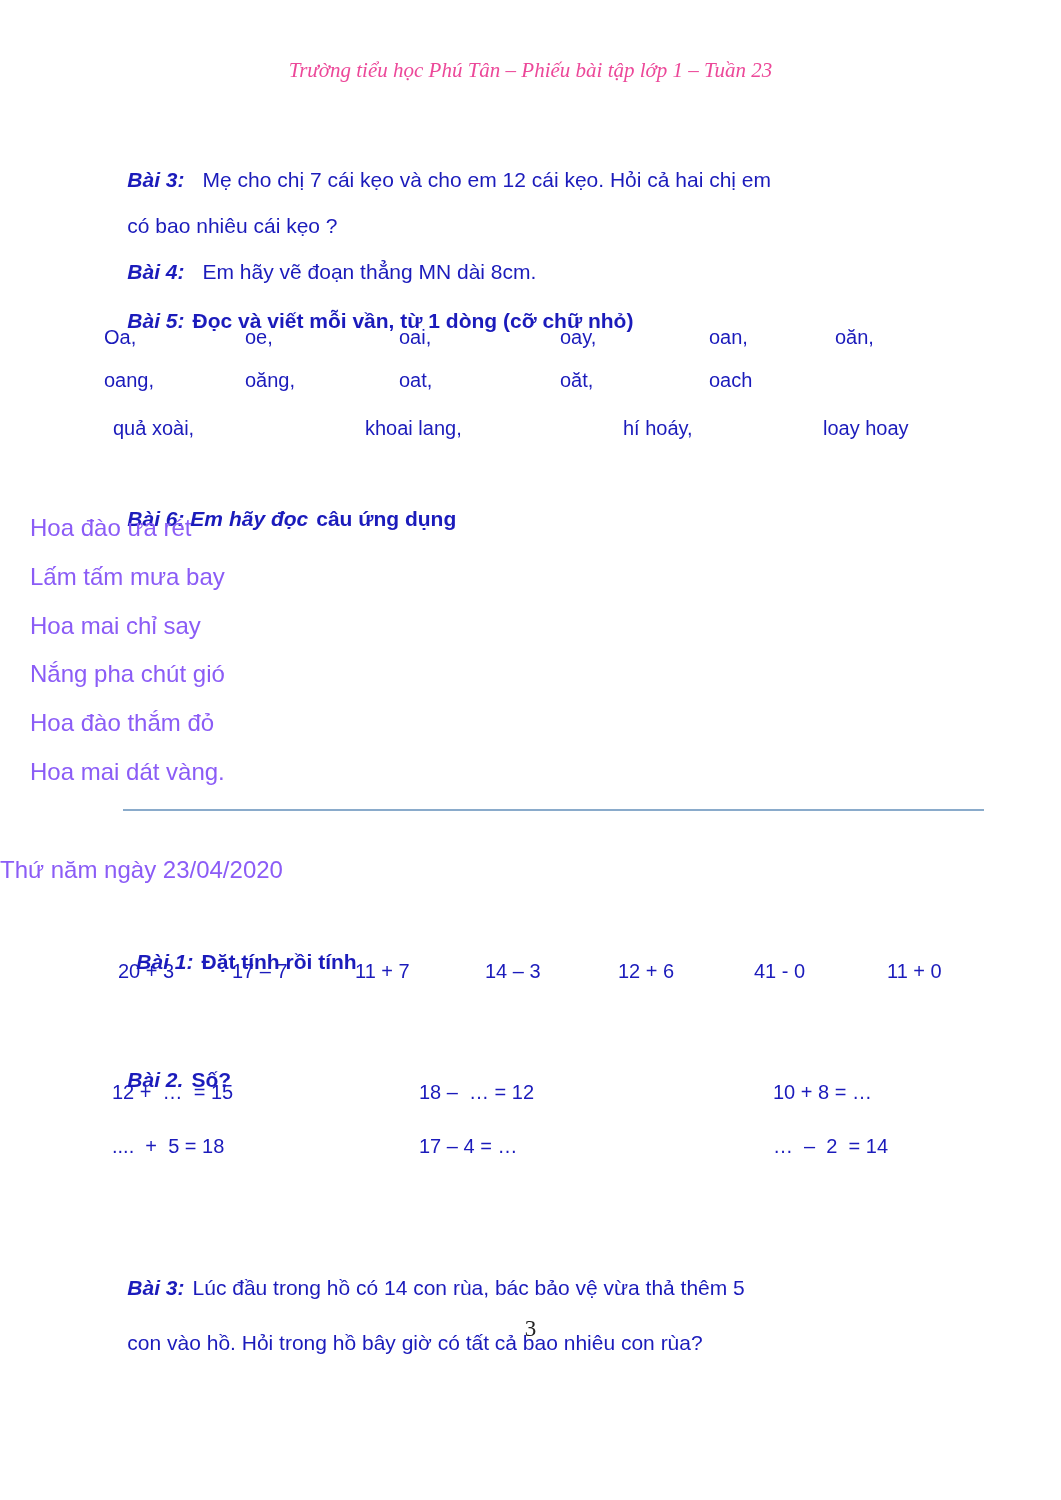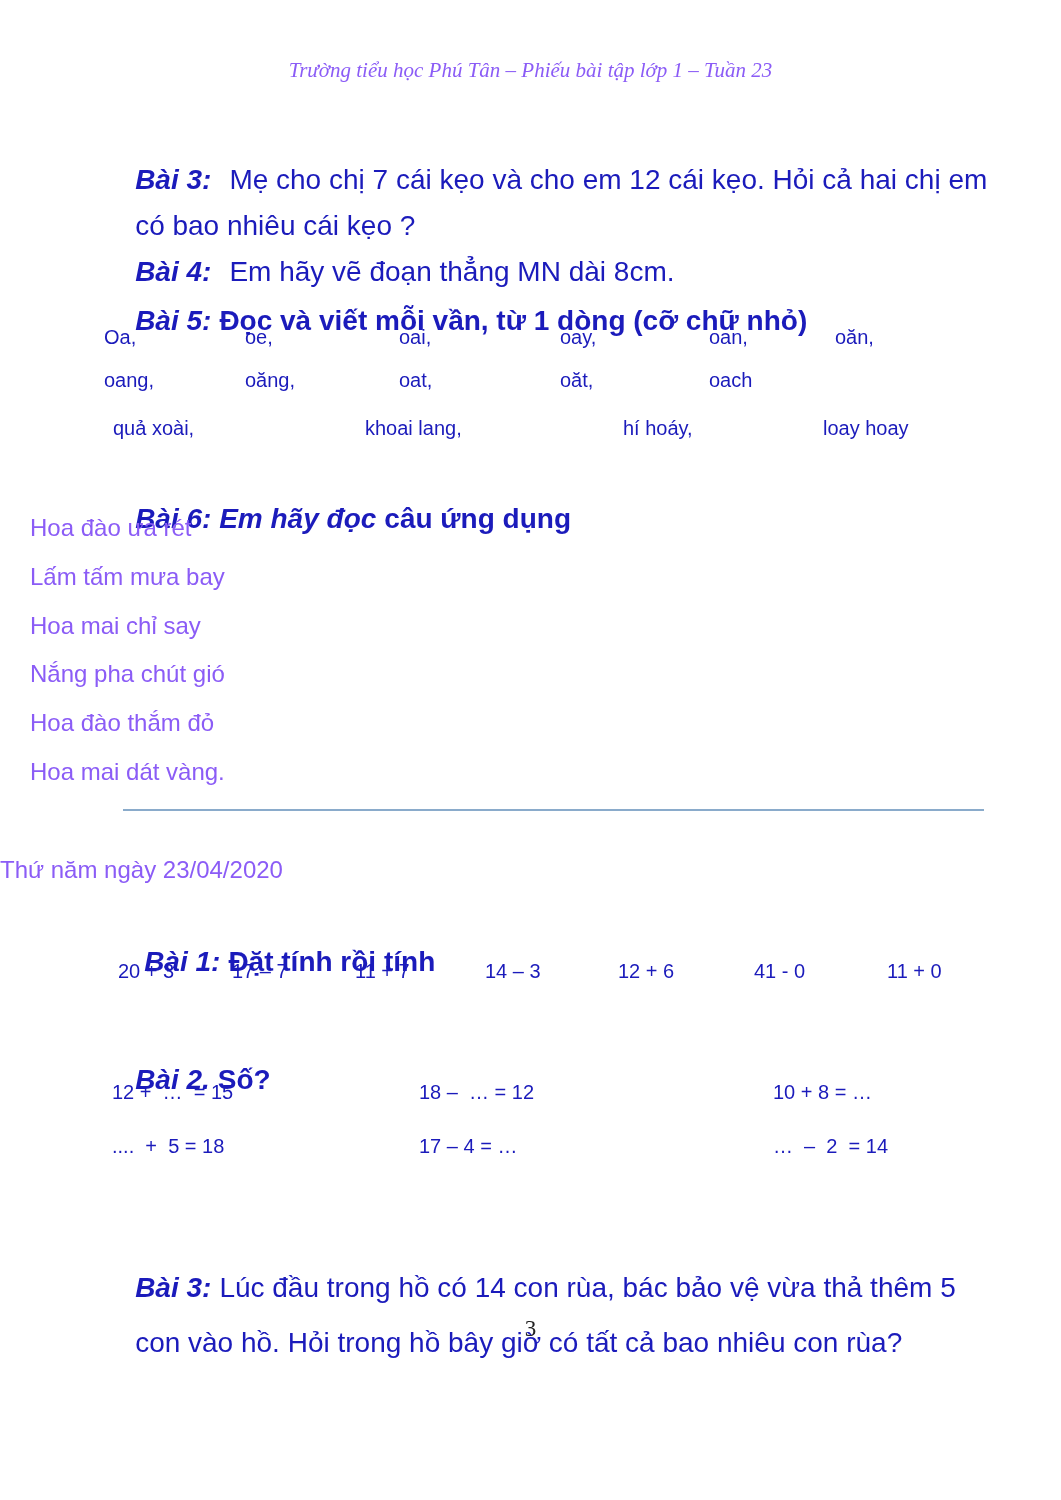--- a/index.html
+++ b/index.html
@@ -1,21 +1,21 @@
 <!DOCTYPE html>
 <html><head>
 <meta charset="utf-8">
 <style>
   *{box-sizing:border-box;margin:0;padding:0}
   html,body{width:1061px;height:1500px;background:#ffffff}
   body{font-family:"Liberation Sans",sans-serif;position:relative;overflow:hidden}
   .page{position:absolute;inset:0;background:#ffffff;color:#1b1bbb}
   .header{position:absolute;top:58px;left:0;width:100%;text-align:center;
-          font-family:"Liberation Serif",serif;font-style:italic;font-size:21px;color:#8b5cf6}
-  .ln{position:absolute;left:104px;font-size:28px;line-height:40px;color:#1b1bbb;white-space:pre}
+          font-family:"Liberation Serif",serif;font-style:italic;font-size:21px;color:#ec4899}
+  .ln{position:absolute;left:104px;font-size:21px;line-height:40px;color:#1b1bbb;white-space:pre}
   .row{position:absolute;left:0;width:100%;height:40px;font-size:20px;line-height:40px;color:#1b1bbb}
   .row span{position:absolute;white-space:pre}
   .center{position:absolute;left:0;width:100%;text-align:left;font-size:24px;line-height:40px;color:#8b5cf6}
   .poem-line{left:30px;width:1031px}
   .bi{font-weight:bold;font-style:italic}
   .b{font-weight:bold}
   .gap18{margin-right:18px}
   .gap8{margin-right:8px}
   .hr{position:absolute;top:809px;left:123px;width:861px;height:2px;background:#8aabcb}
   .pagenum{position:absolute;top:1316px;left:0;width:100%;text-align:center;

